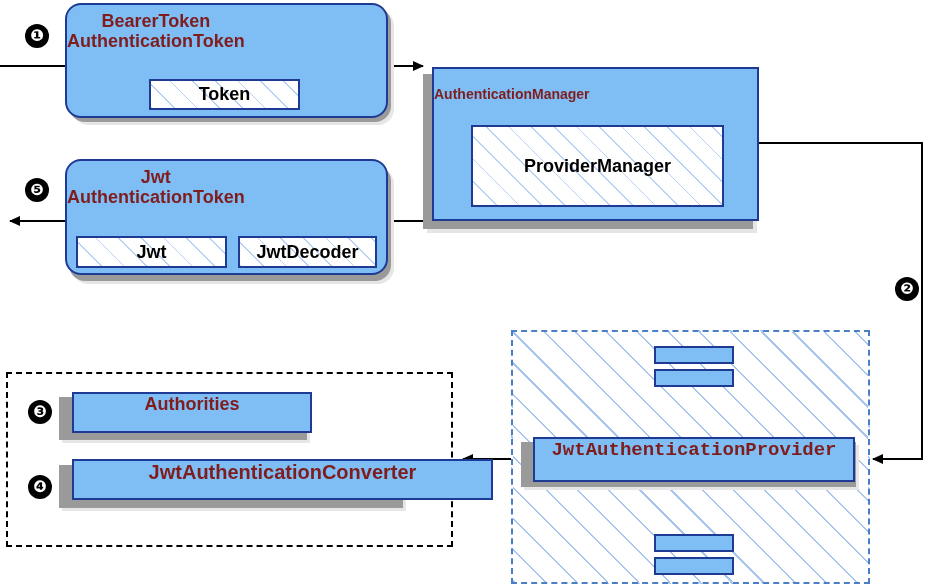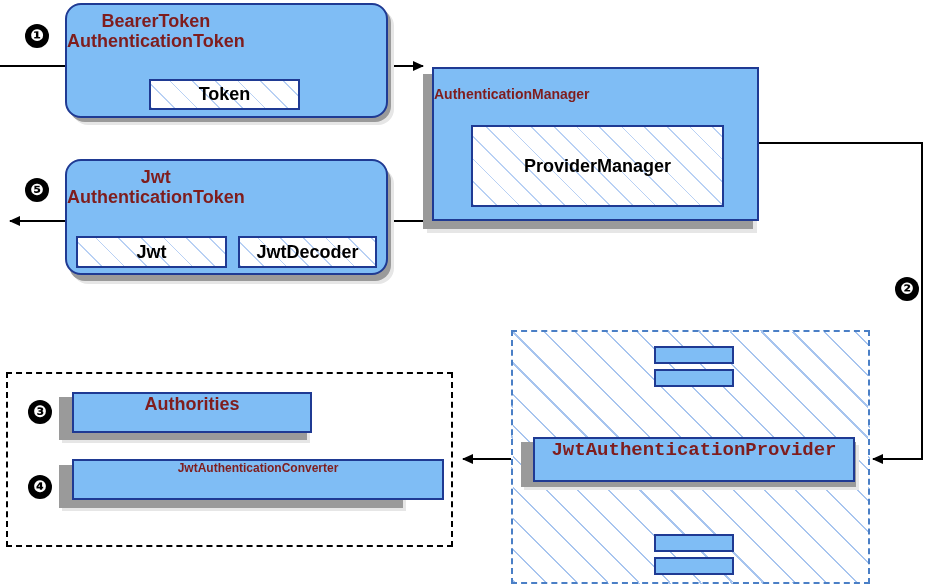--- a/index.html
+++ b/index.html
@@ -247,18 +247,18 @@
 
   <div class="shadow shadow-light" style="left:62px; top:400px; width:248px; height:43px;"></div>
   <div class="shadow shadow-dark" style="left:59px; top:397px; width:248px; height:43px;"></div>
   <div class="node" style="left:72px; top:392px; width:240px; height:41px; font-size:18px;">
     <span>Authorities</span>
   </div>
   <div class="badge" style="left:28px; top:400px;">❸</div>
 
   <div class="shadow shadow-light" style="left:62px; top:468px; width:344px; height:43px;"></div>
   <div class="shadow shadow-dark" style="left:59px; top:465px; width:344px; height:43px;"></div>
-  <div class="node" style="left:72px; top:459px; width:372px; height:41px; font-size:12px;">
+  <div class="node" style="left:72px; top:459px; width:421px; height:41px; font-size:20px;">
     <span>JwtAuthenticationConverter</span>
   </div>
   <div class="badge" style="left:28px; top:475px;">❹</div>
 
 </div>
 
 </body></html>

